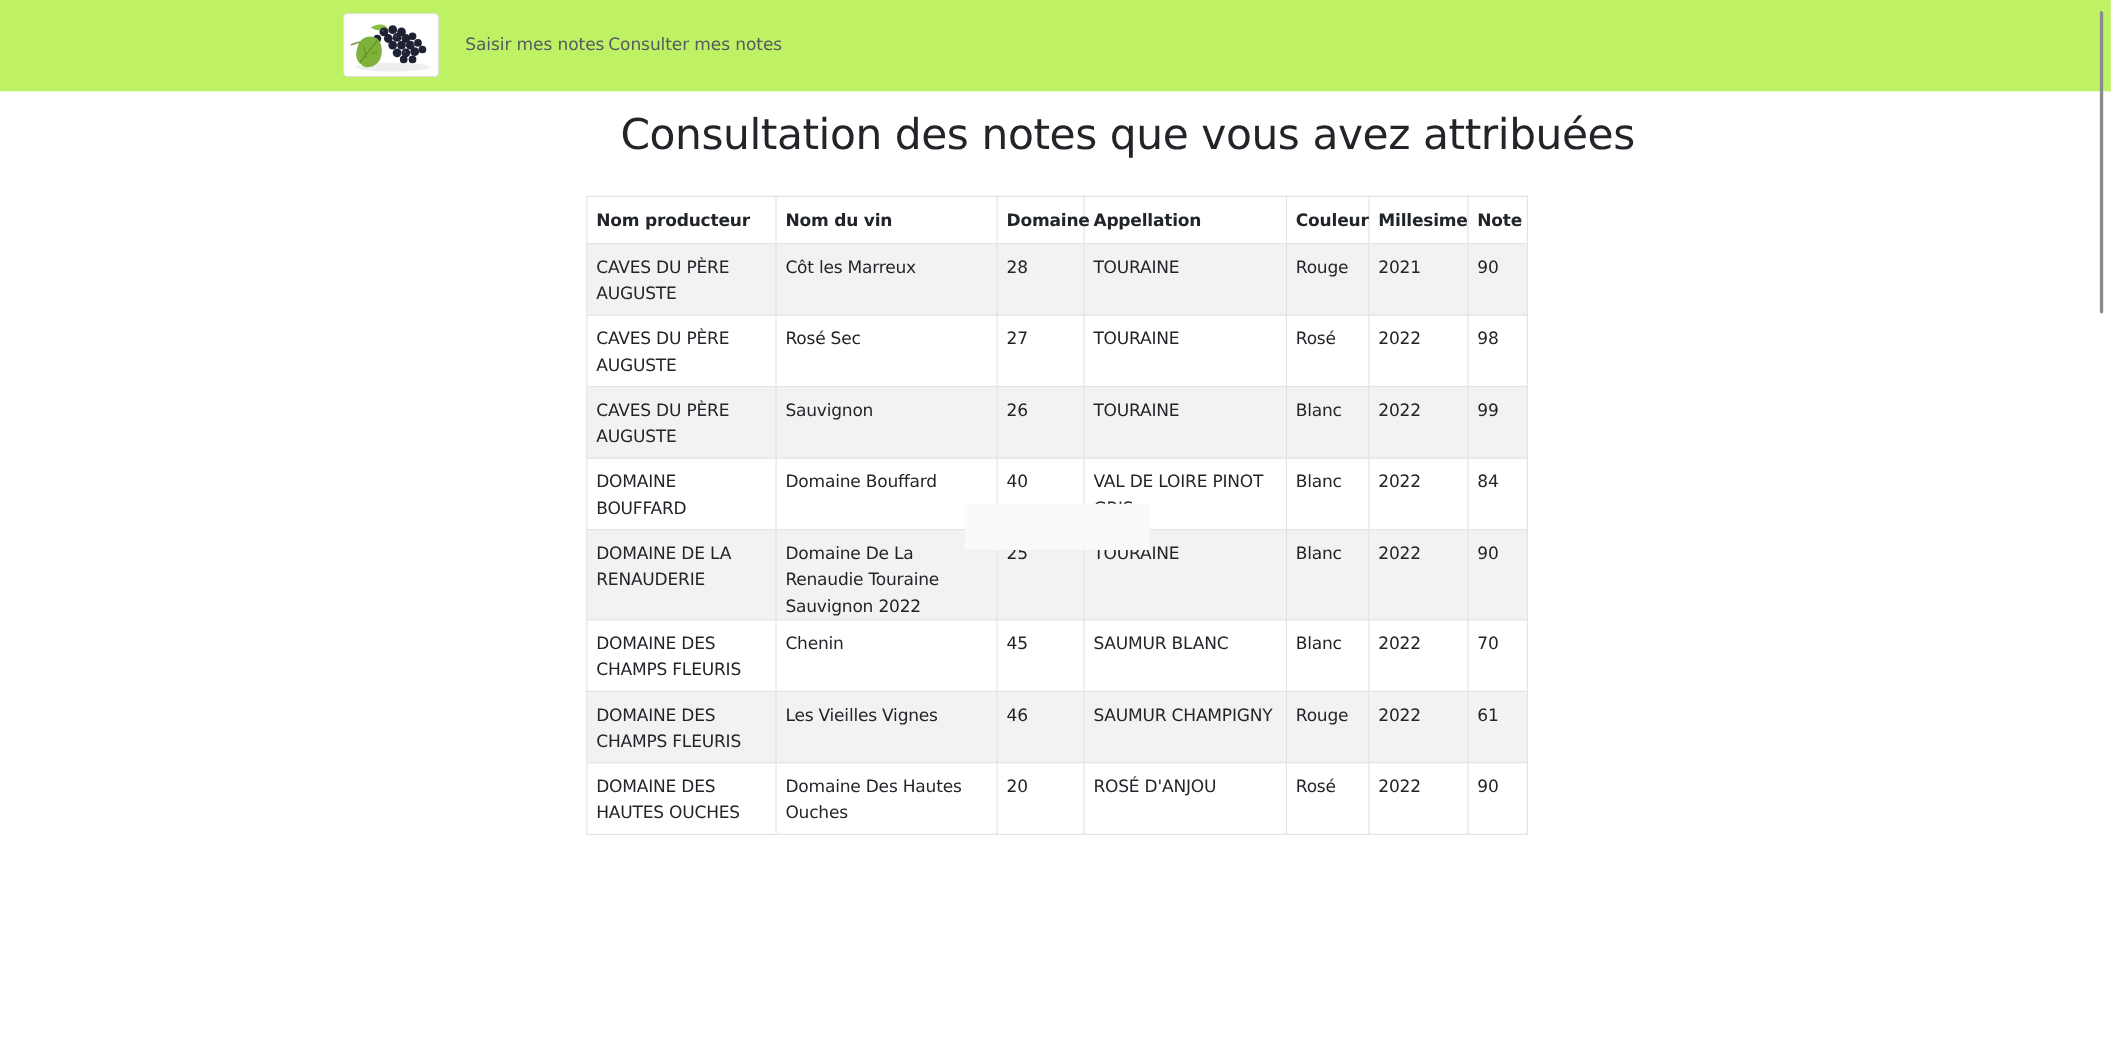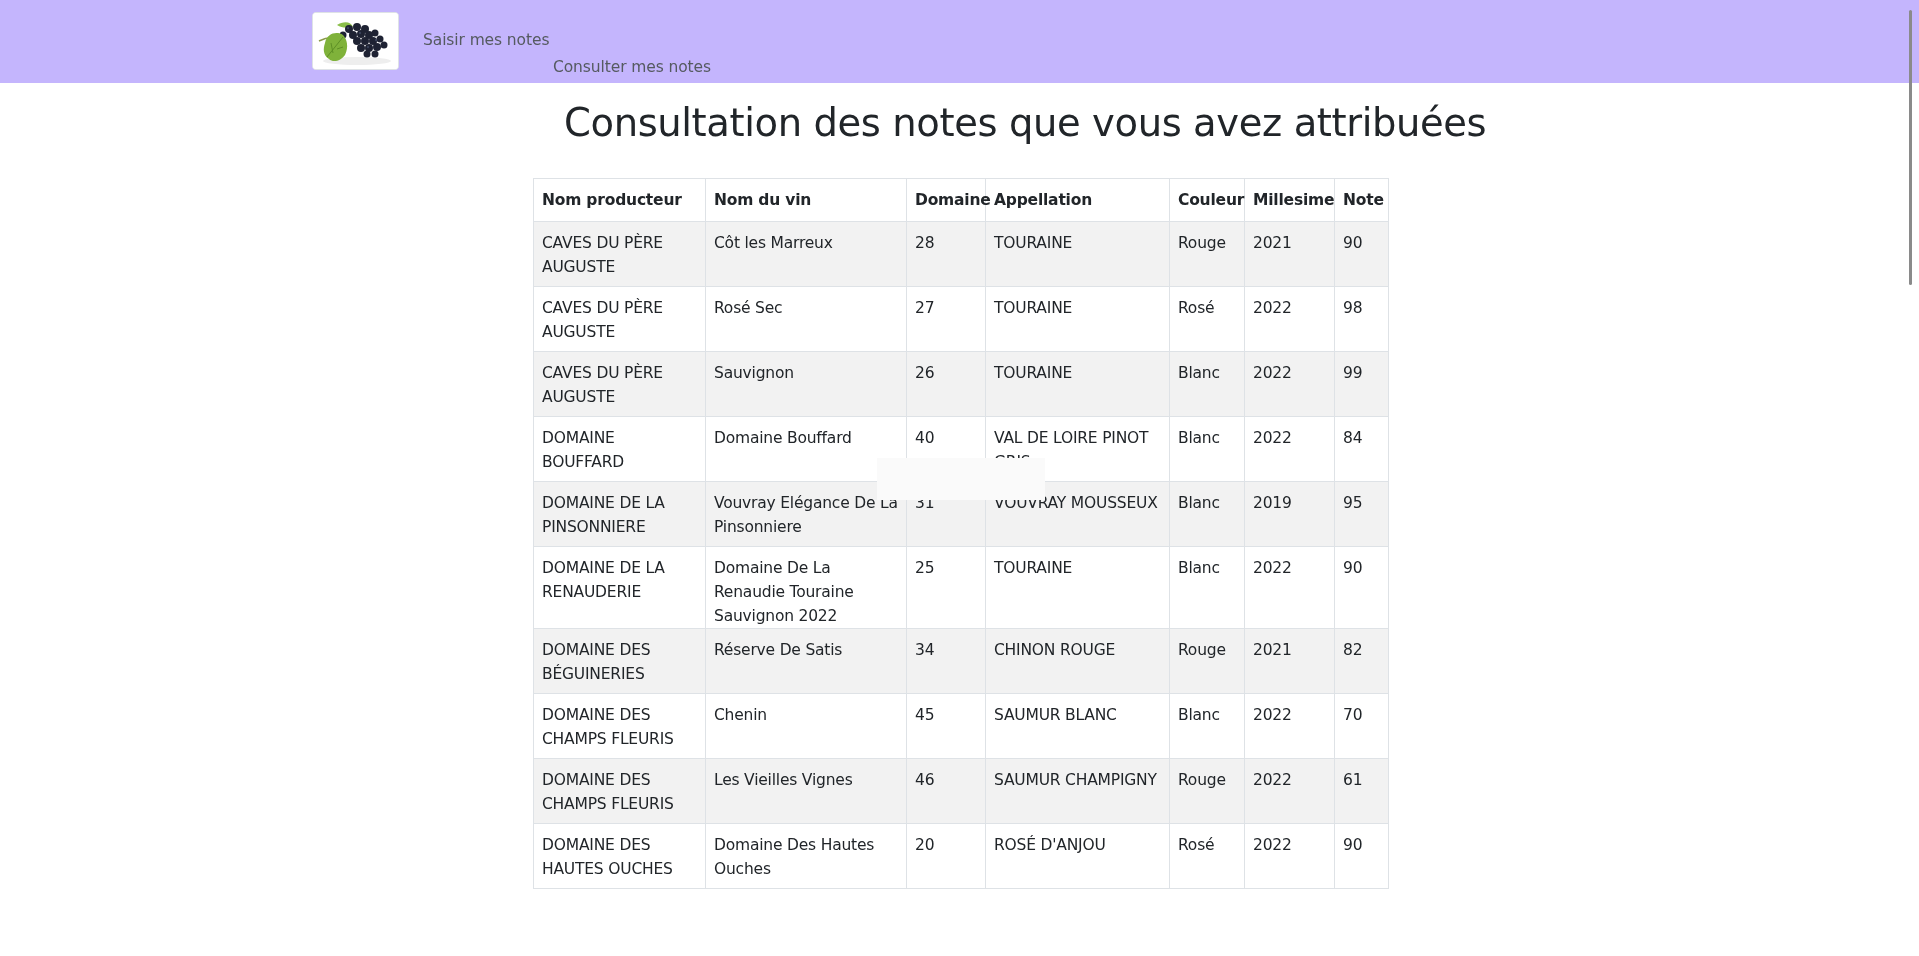--- a/index.html
+++ b/index.html
@@ -1,33 +1,33 @@
 <!DOCTYPE html>
 <html><head>
   <meta charset="utf-8">
   <style>
     * { box-sizing: border-box; margin: 0; padding: 0; }
     html, body { width: 1919px; height: 956px; overflow: hidden; background: #ffffff; }
     body { font-family: "DejaVu Sans", "Liberation Sans", sans-serif; color: #212529; position: relative; }
 
     .navbar {
       position: absolute; left: 0; top: 0; width: 1919px; height: 83px;
-      background: #c4b5fd;
+      background: #bef264;
     }
     .brand {
       position: absolute; left: 312px; top: 12px; width: 87px; height: 58px;
       border: 1px solid #dee2e6; border-radius: 4px; background: #fff;
       overflow: hidden;
     }
     .nav-link {
       position: absolute; top: 31px; font-size: 15.5px; color: #555a60;
       text-decoration: none; white-space: nowrap; letter-spacing: -0.1px;
     }
     .nav-link.l1 { left: 423px; }
-    .nav-link.l2 { left: 553px; margin-top: 27px; }
+    .nav-link.l2 { left: 553px; }
 
     .page-title {
       position: absolute; left: 534px; top: 100px; font-size: 38.5px; font-weight: 400;
       color: #212529; white-space: nowrap; letter-spacing: -0.4px; margin-left: 30px;
     }
 
     table.notes {
       position: absolute; left: 533px; top: 178px; width: 855px;
       border-collapse: collapse; font-size: 15.5px; table-layout: fixed;
     }
@@ -151,45 +151,27 @@
     <tr>
       <td>DOMAINE BOUFFARD</td>
       <td>Domaine Bouffard</td>
       <td>40</td>
       <td>VAL DE LOIRE PINOT GRIS</td>
       <td>Blanc</td>
       <td>2022</td>
       <td>84</td>
     </tr>
     <tr>
-      <td>DOMAINE DE LA PINSONNIERE</td>
-      <td>Vouvray Elégance De La Pinsonniere</td>
-      <td>31</td>
-      <td>VOUVRAY MOUSSEUX</td>
-      <td>Blanc</td>
-      <td>2019</td>
-      <td>95</td>
-    </tr>
-    <tr>
       <td>DOMAINE DE LA RENAUDERIE</td>
       <td>Domaine De La Renaudie Touraine Sauvignon 2022</td>
       <td>25</td>
       <td>TOURAINE</td>
       <td>Blanc</td>
       <td>2022</td>
       <td>90</td>
-    </tr>
-    <tr>
-      <td>DOMAINE DES BÉGUINERIES</td>
-      <td>Réserve De Satis</td>
-      <td>34</td>
-      <td>CHINON ROUGE</td>
-      <td>Rouge</td>
-      <td>2021</td>
-      <td>82</td>
     </tr>
     <tr>
       <td>DOMAINE DES CHAMPS FLEURIS</td>
       <td>Chenin</td>
       <td>45</td>
       <td>SAUMUR BLANC</td>
       <td>Blanc</td>
       <td>2022</td>
       <td>70</td>
     </tr>

